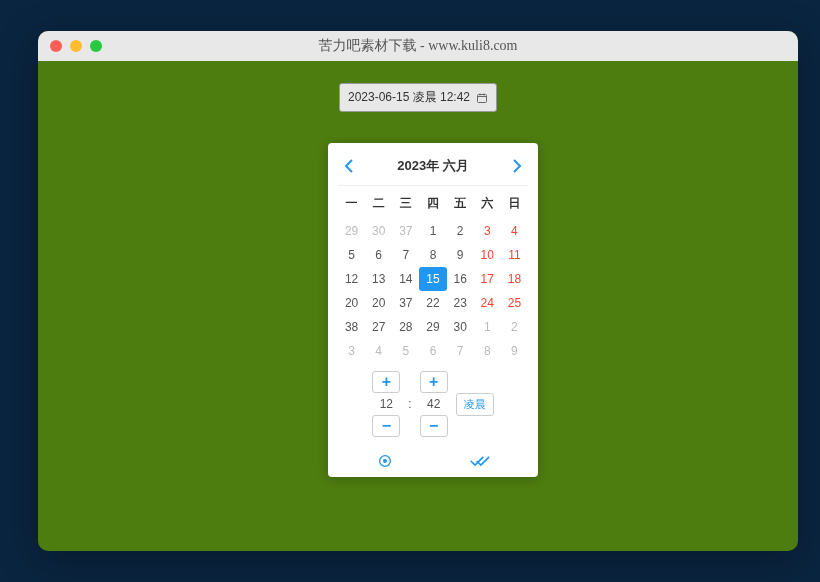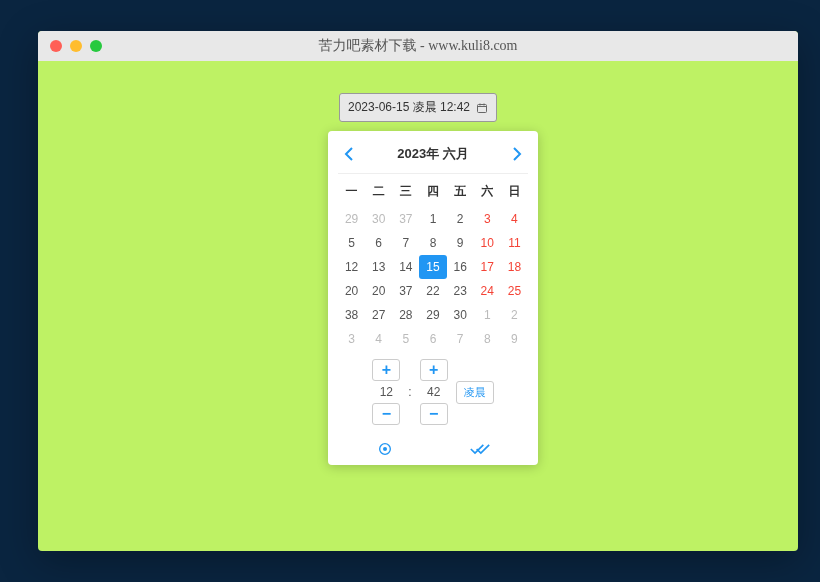--- a/index.html
+++ b/index.html
@@ -8,22 +8,22 @@
   font-family: -apple-system, BlinkMacSystemFont, "Segoe UI", sans-serif;
   width: 820px;
   height: 582px;
   display: flex;
   align-items: center;
   justify-content: center;
 }
 .window {
   width: 760px;
   height: 520px;
-  background: #bef264;
-  border-radius: 4px;
+  background: #4d7c0f;
+  border-radius: 10px;
   overflow: hidden;
   box-shadow: 0 10px 40px rgba(0,0,0,0.3);
   margin-left: 16px;
 }
 .titlebar {
   height: 30px;
   background: #e8e8e8;
   display: flex;
   align-items: center;
   position: relative;
@@ -37,21 +37,21 @@
 .title {
   position: absolute;
   left: 0; right: 0;
   text-align: center;
   font-size: 14px;
   color: #555;
   font-family: "SimSun", "宋体", serif;
   pointer-events: none;
 }
 .content {
-  padding: 32px 0 0 0;
+  padding: 22px 0 0 0;
   display: flex;
   justify-content: center;
   position: relative;
 }
 .date-inputs { display: flex; gap: 8px; }
 .date-input {
   background: #e8e8e8;
   border: 1px solid #999;
   border-radius: 3px;
   padding: 5px 8px;
@@ -59,21 +59,21 @@
   color: #333;
   display: flex;
   align-items: center;
   gap: 6px;
   cursor: pointer;
 }
 .cal-icon { width: 12px; height: 12px; }
 
 .calendar {
   position: absolute;
-  top: 70px;
+  top: 82px;
   left: 290px;
   width: 210px;
   background: #fff;
   border-radius: 4px;
   box-shadow: 0 2px 12px rgba(0,0,0,0.2);
   padding: 10px 10px 6px 10px;
 }
 .cal-header {
   display: flex;
   align-items: center;

